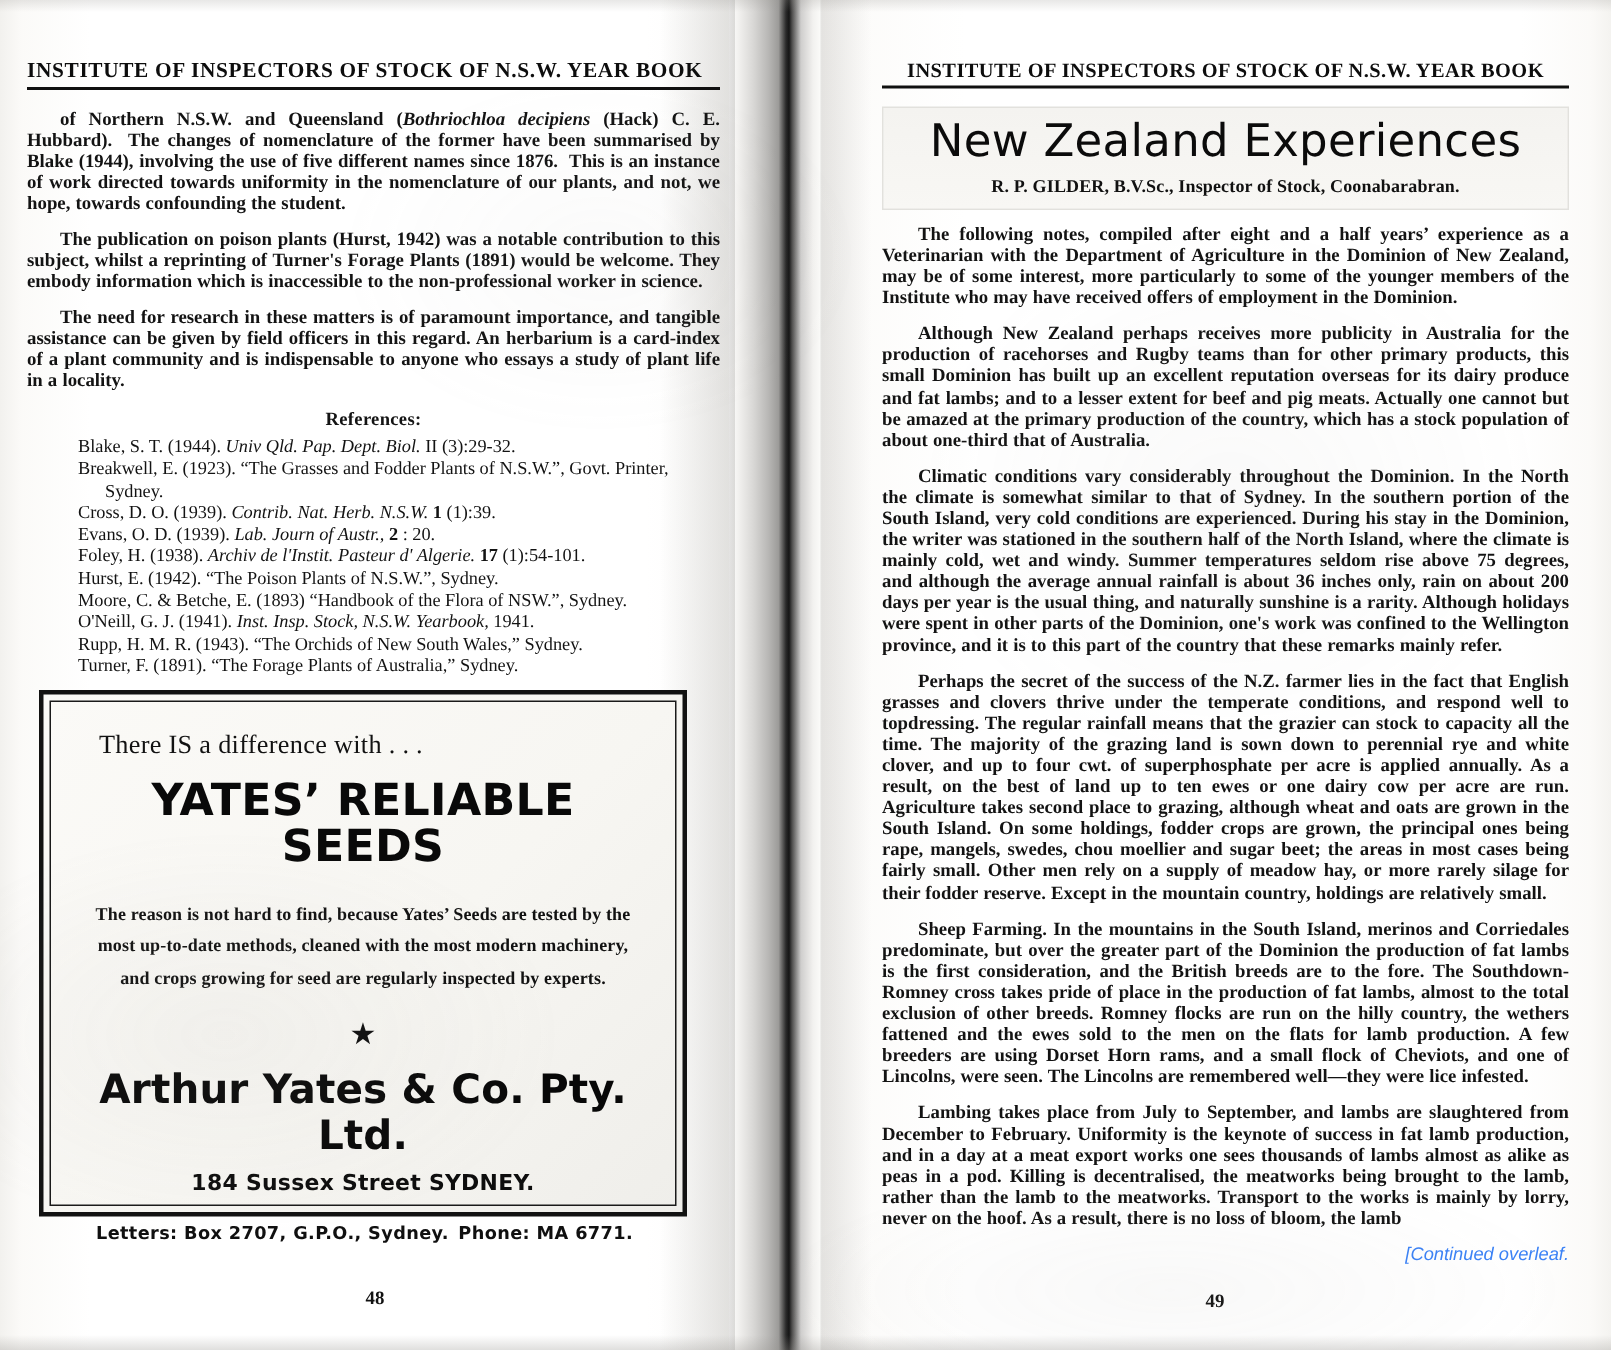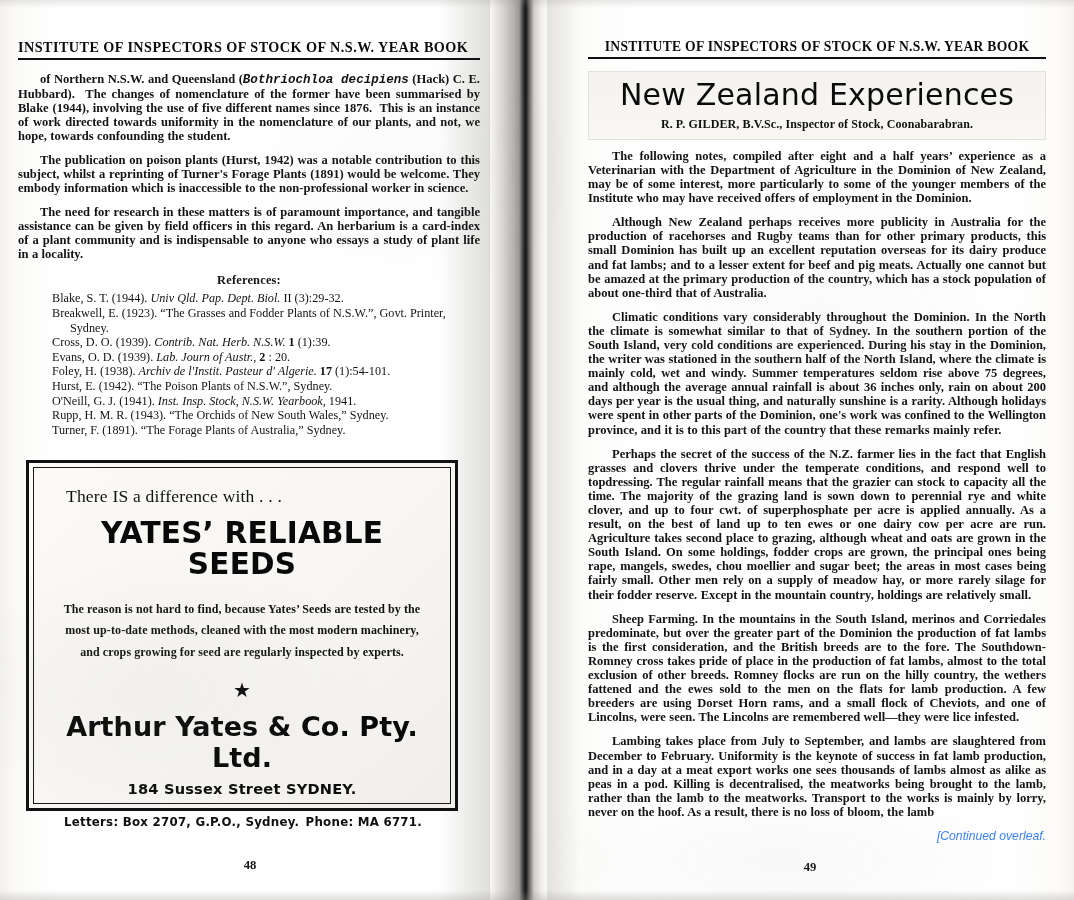--- a/index.html
+++ b/index.html
@@ -125,21 +125,21 @@
     text-align: justify;
     text-indent: 22px;
     color: #131313;
     word-spacing: .3px;
   }
   .col-right .body p {
     font-size: 12.5px;
     line-height: 14.1px;
     text-indent: 24px;
   }
-  .body i { font-style: italic; font-family: Liberation Mono, monospace; }
+  .body i { font-style: italic; }
   .lead { font-weight: bold; }
 
   
   .refs-title {
     text-align: center;
     font-weight: bold;
     font-size: 12.4px;
     margin: 12px 0 3px 0;
     letter-spacing: .2px;
   }
@@ -332,20 +332,21 @@
 
     <div class="refs-title">References:</div>
 
     <div class="refs">
       <div class="ref">Blake, S. T. (1944). <i>Univ Qld. Pap. Dept. Biol.</i> II (3):29-32.</div>
       <div class="ref">Breakwell, E. (1923). “The Grasses and Fodder Plants of N.S.W.”, Govt. Printer, Sydney.</div>
       <div class="ref">Cross, D. O. (1939). <i>Contrib. Nat. Herb. N.S.W.</i> <b>1</b> (1):39.</div>
       <div class="ref">Evans, O. D. (1939). <i>Lab. Journ of Austr.,</i> <b>2</b> : 20.</div>
       <div class="ref">Foley, H. (1938). <i>Archiv de l'Instit. Pasteur d' Algerie.</i> <b>17</b> (1):54-101.</div>
       <div class="ref">Hurst, E. (1942). “The Poison Plants of N.S.W.”, Sydney.</div>
+      <div class="ref">Moore, C. &amp; Betche, E. (1893) “Handbook of the Flora of NSW.”, Sydney.</div>
       <div class="ref">O'Neill, G. J. (1941). <i>Inst. Insp. Stock, N.S.W. Yearbook,</i> 1941.</div>
       <div class="ref">Rupp, H. M. R. (1943). “The Orchids of New South Wales,” Sydney.</div>
       <div class="ref">Turner, F. (1891). “The Forage Plants of Australia,” Sydney.</div>
     </div>
   </div>
 
   <div class="ad">
     <div class="ad-inner">
       <div class="ad-line1">There IS a difference with . . .</div>
       <div class="ad-head">YATES’ RELIABLE SEEDS</div>

